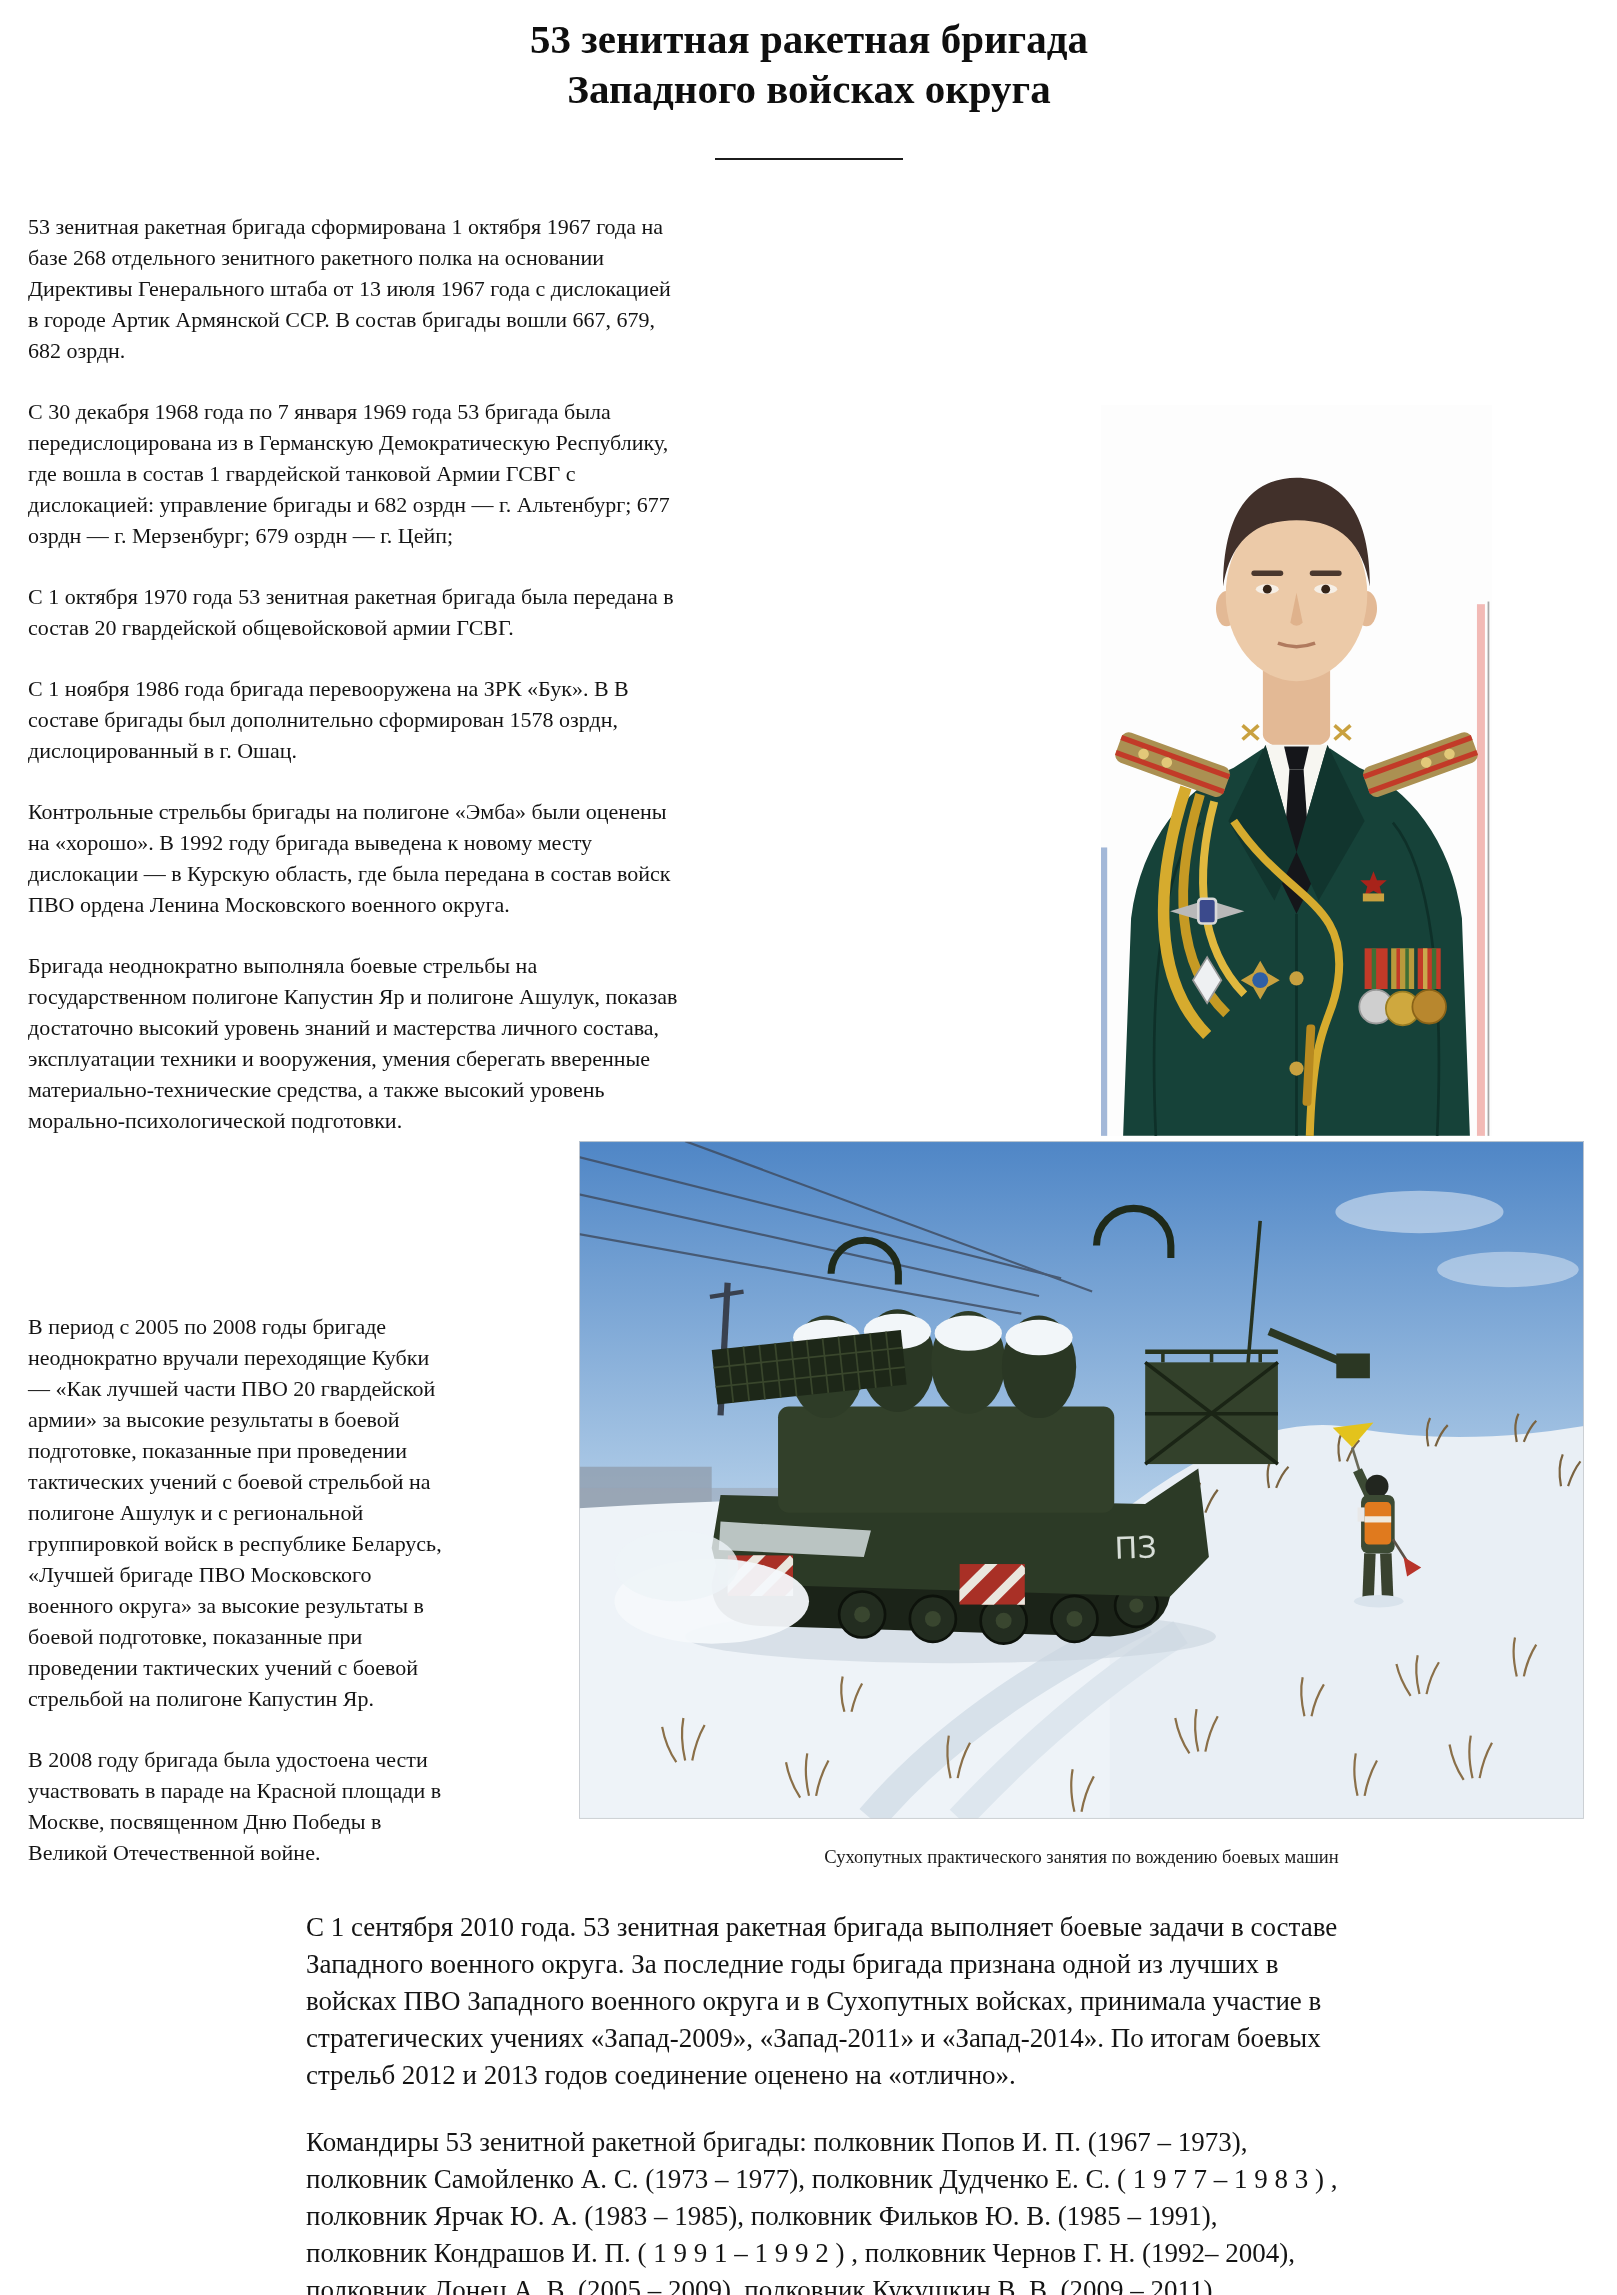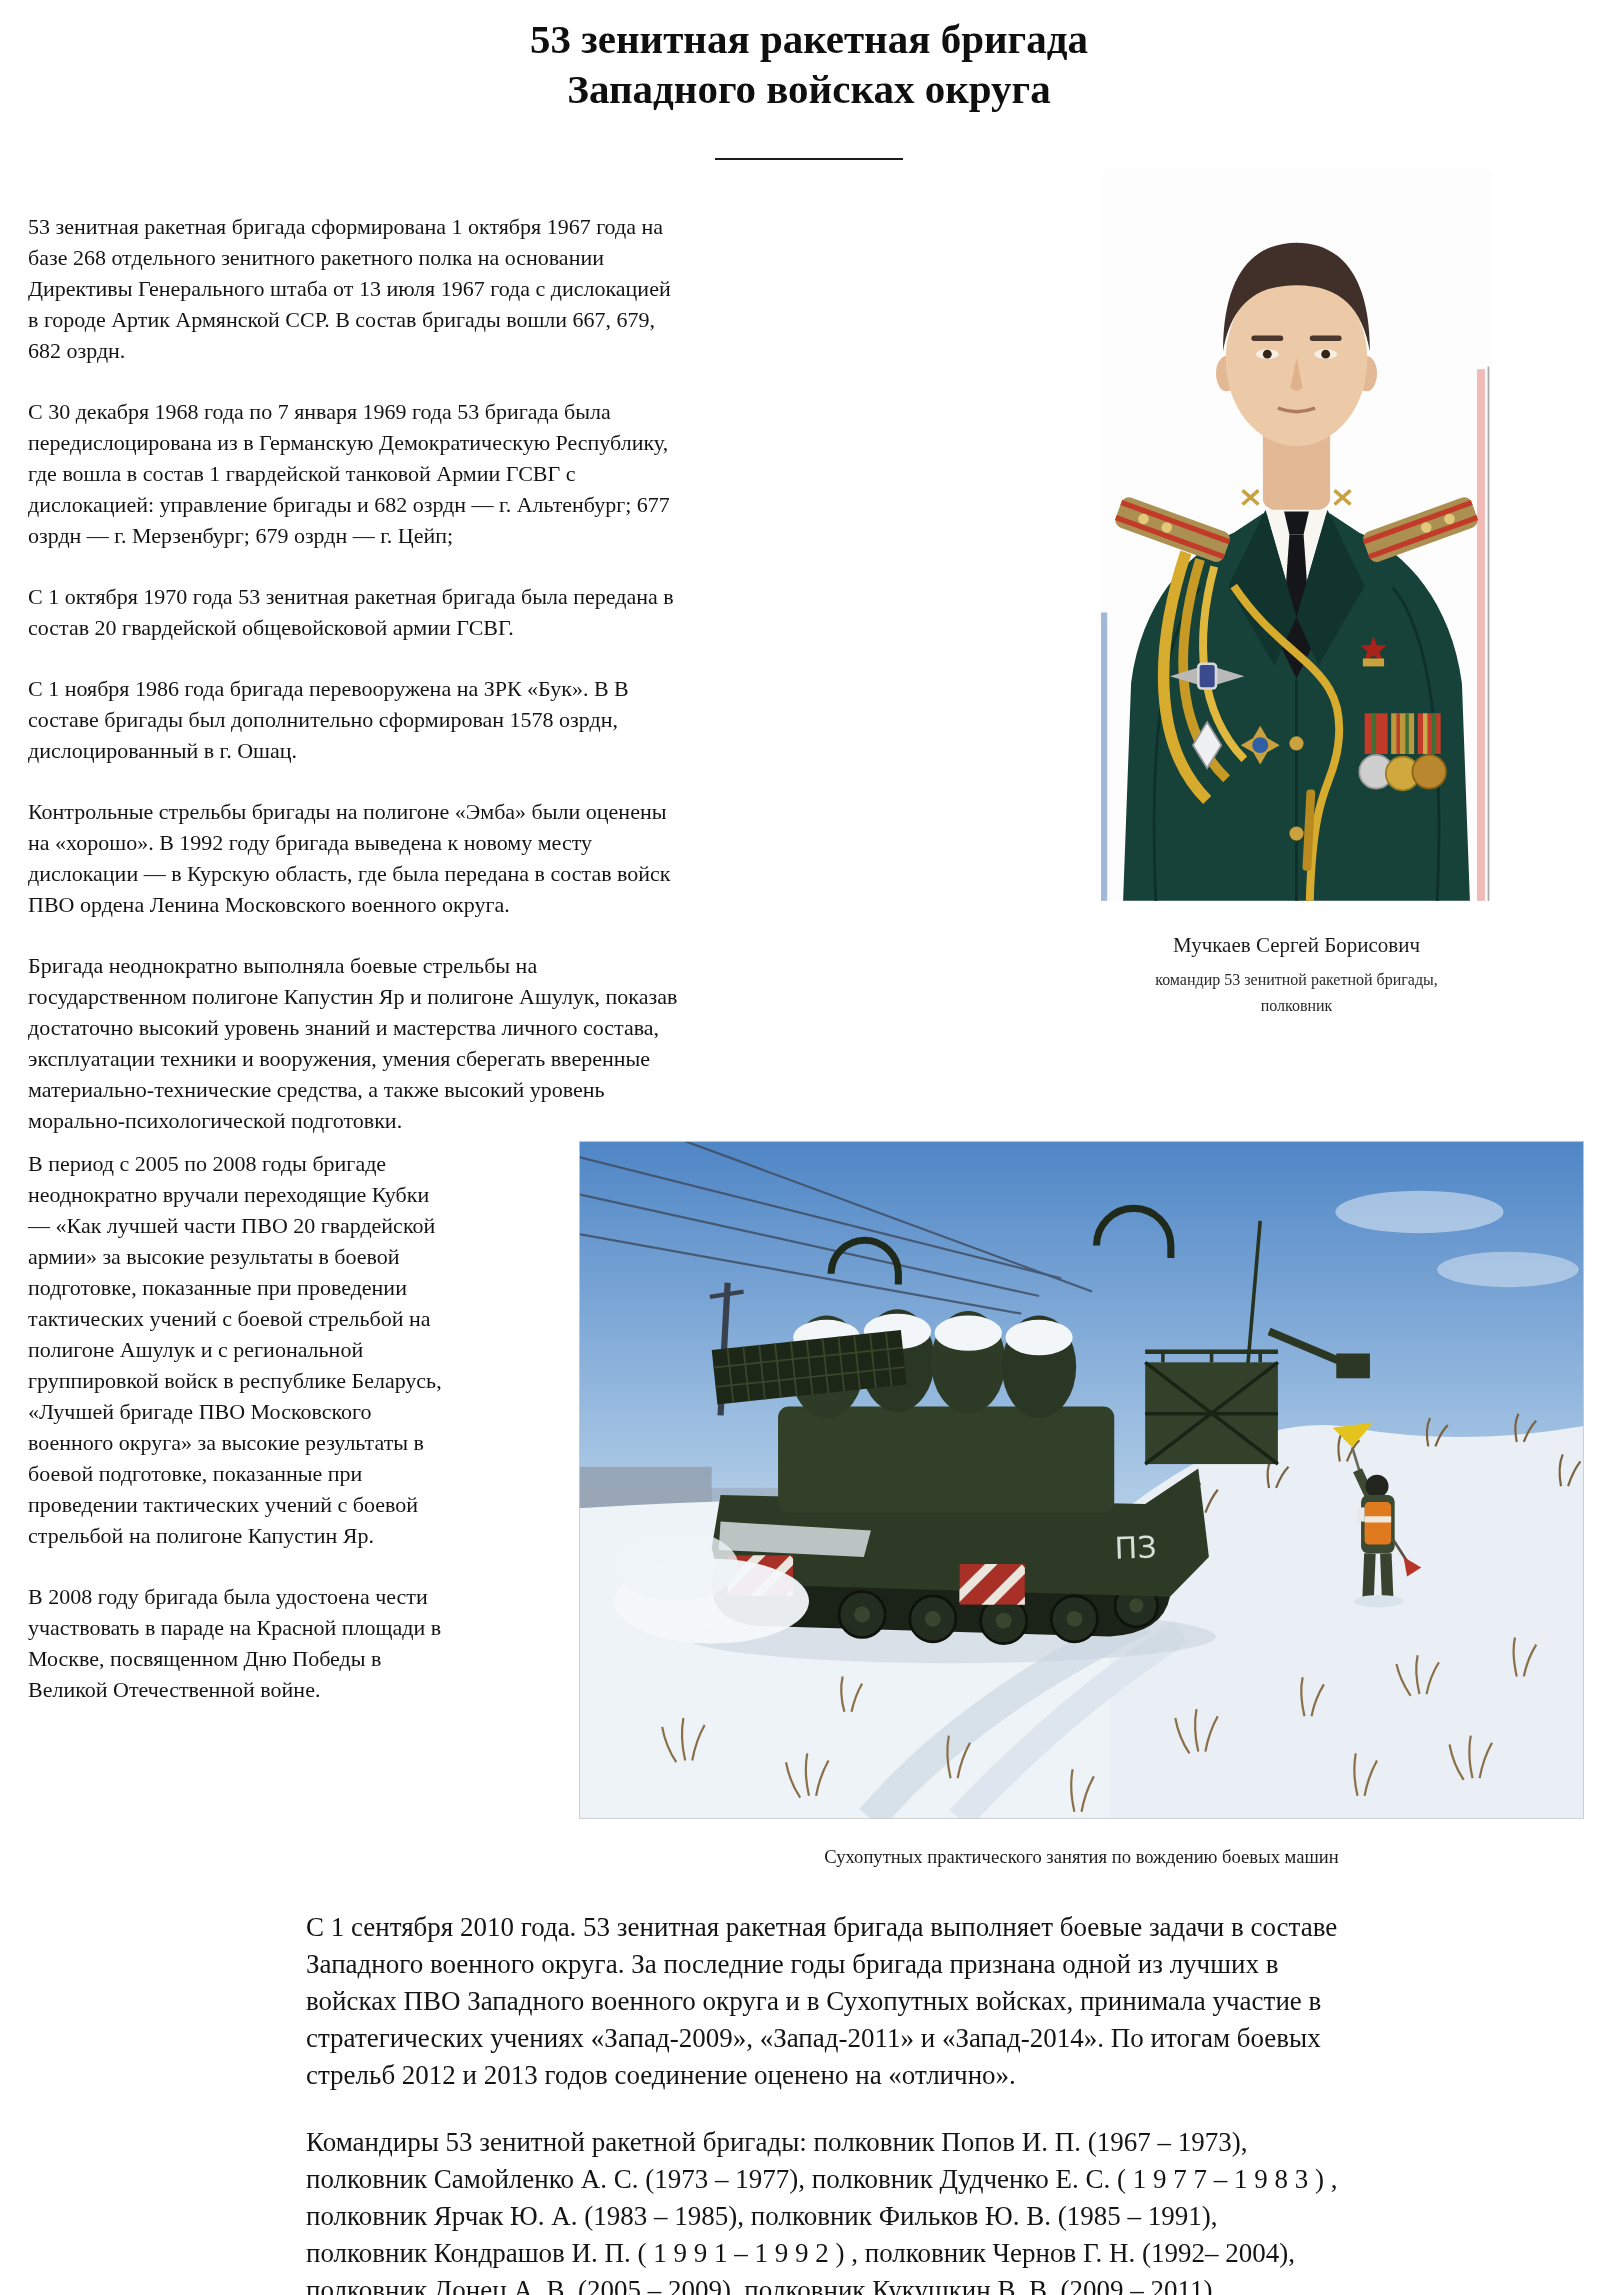--- a/index.html
+++ b/index.html
@@ -13,21 +13,21 @@
   h1.page-title {
     margin: 0; padding-top: 14px;
     text-align: center; font-weight: 700;
     font-size: 41px; line-height: 50px; color: #0f0f0f;
   }
   h1.page-title span { display: block; }
   .divider {
     width: 188px; height: 1.8px; background: #1c1c1c;
     margin: 44px auto 0;
   }
-  section { display: flex; align-items: flex-start; }
+  section { display: flex; align-items: flex-end; }
   .sec1 { padding-left: 28px; margin-top: 0; }
   .s1text { width: 656px; padding-top: 51px; }
   p.body {
     font-size: 22px; line-height: 31px;
     margin: 0 0 30px; color: #141414;
   }
   p.body:last-child { margin-bottom: 0; }
   figure { margin: 0; }
   .portrait-fig {
     margin-left: auto; margin-right: 126px;
@@ -150,27 +150,20 @@
           <rect x="36" y="0" width="4" height="46" fill="#c23a28"></rect>
           <rect x="46" y="0" width="4" height="46" fill="#3f6f35"></rect>
           <rect x="60" y="0" width="26" height="46" fill="#c23a28"></rect>
           <rect x="66" y="0" width="5" height="46" fill="#caa84c"></rect>
           <rect x="76" y="0" width="5" height="46" fill="#3f6f35"></rect>
           <circle cx="13" cy="66" r="19" fill="#cfcfcf" stroke="#9a9a9a" stroke-width="2"></circle>
           <circle cx="43" cy="68" r="19" fill="#cfa83e" stroke="#9a7d22" stroke-width="2"></circle>
           <circle cx="73" cy="66" r="19" fill="#b8872e" stroke="#8a6318" stroke-width="2"></circle>
         </g>
       </svg>
-      <figcaption>
-        <div class="cap-name">Мучкаев Сергей Борисович</div>
-        <div class="cap-role">
-          <div>командир 53 зенитной ракетной бригады,</div>
-          <div>полковник</div>
-        </div>
-      </figcaption>
     </figure>
   </section>
 
   <section class="sec2">
     <div class="s2text">
       <p class="body">В период с 2005 по 2008 годы бригаде неоднократно вручали переходящие Кубки — «Как лучшей части ПВО 20 гвардейской армии» за высокие результаты в боевой подготовке, показанные при проведении тактических учений с боевой стрельбой на полигоне Ашулук и с региональной группировкой войск в республике Беларусь, «Лучшей бригаде ПВО Московского военного округа» за высокие результаты в боевой подготовке, показанные при проведении тактических учений с боевой стрельбой на полигоне Капустин Яр.</p>
       <p class="body">В 2008 году бригада была удостоена чести участвовать в параде на Красной площади в Москве, посвященном Дню Победы в Великой Отечественной войне.</p>
     </div>
 
     <figure class="vehicle-fig">

